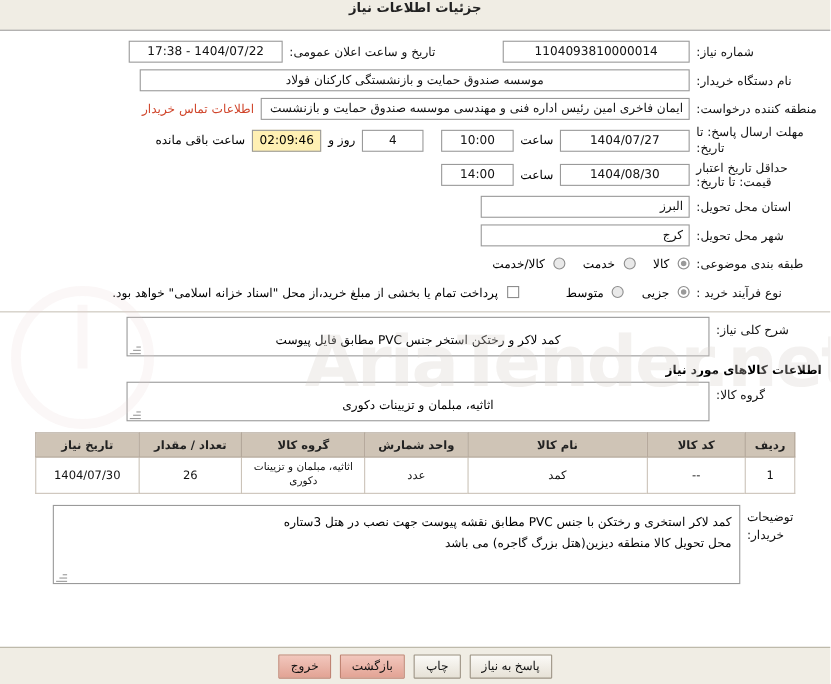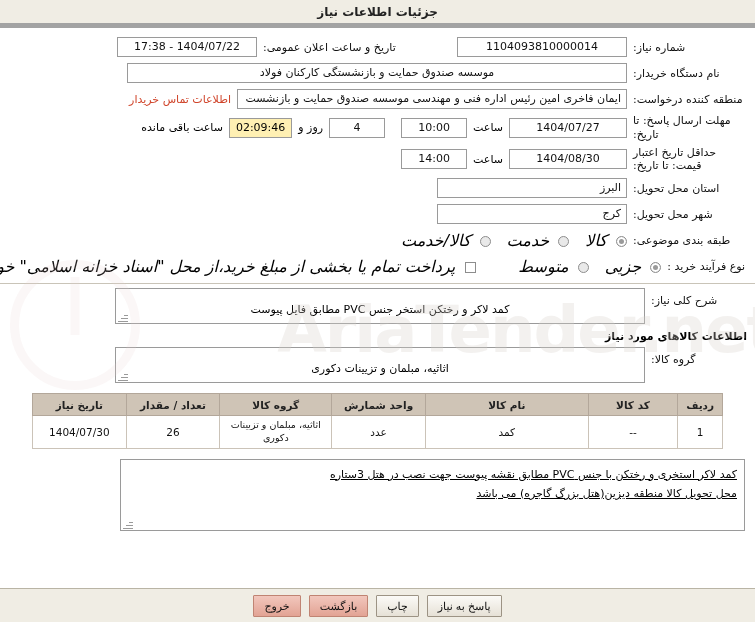--- a/index.html
+++ b/index.html
@@ -14,23 +14,23 @@
   }
   .page {
     position: relative;
     width: 755px; height: 622px;
     background: #ffffff;
   }
   
   .header {
     height: 28px;
     background: #f0ede4;
-    border-bottom: 5px solid #a3a3a3;
+    border-bottom: 1px solid #a3a3a3;
     display: flex;
-    align-items: center;
+    align-items: flex-start;
     justify-content: center;
     font-size: 12px;
     font-weight: bold;
     color: #222;
   }
   .content {
     position: relative;
     padding: 0;
   }
   
@@ -139,21 +139,21 @@
     box-shadow: inset 0 0 0 2px #fff, inset 0 0 0 5px #9a9a9a;
   }
   .checkbox {
     display: inline-block;
     width: 11px; height: 11px;
     border: 1px solid #8d8d8d;
     background: #fff;
     vertical-align: -1px;
     margin-left: 5px;
   }
-  .opt { margin-left: 16px; white-space: nowrap; font-size: 16px; font-style: italic; }
+  .opt { margin-left: 16px; white-space: nowrap; font-size: 11px; }
 
   .divider {
     border-top: 1px solid #c9c4b8;
     margin: 6px 0 0 0;
   }
   .sect-title {
     font-size: 11px;
     font-weight: bold;
     padding: 6px 10px 2px 0;
     text-align: right;
@@ -229,21 +229,20 @@
     border-color: #c08473;
   }
   .note-box {
     border: 1px solid #9a9a9a;
     background: #fff;
     font-size: 11px;
     padding: 5px 7px;
     line-height: 1.75;
     position: relative;
     min-height: 72px;
-    text-decoration: underline;
   }
 </style>
 </head>
 <body>
 
 <div class="page">
 
   <div class="header">
     <span>جزئیات اطلاعات نیاز</span>
   </div>
@@ -385,20 +384,21 @@
             <td>عدد</td>
             <td style="font-size:9.5px;line-height:1.35">اثاثیه، مبلمان و تزیینات دکوری</td>
             <td>26</td>
             <td>1404/07/30</td>
           </tr>
         </tbody>
       </table>
     </div>
 
     <div style="padding:10px 10px 0 10px; display:flex; align-items:flex-start;">
+      <div class="lbl" style="width:72px;padding-top:4px;line-height:1.5;white-space:normal">توضیحات خریدار:</div>
       <div class="note-box" style="flex:1; max-width:625px">
         <div>کمد لاکر استخری و رختکن با جنس PVC مطابق نقشه پیوست جهت نصب در هتل 3ستاره</div>
         <div>محل تحویل کالا منطقه دیزین(هتل بزرگ گاجره) می باشد</div>
         <span class="resize-grip">
           <i style="left:0;bottom:0;width:10px"></i>
           <i style="left:3px;bottom:3px;width:7px"></i>
           <i style="left:6px;bottom:6px;width:4px"></i>
         </span>
       </div>
     </div>

